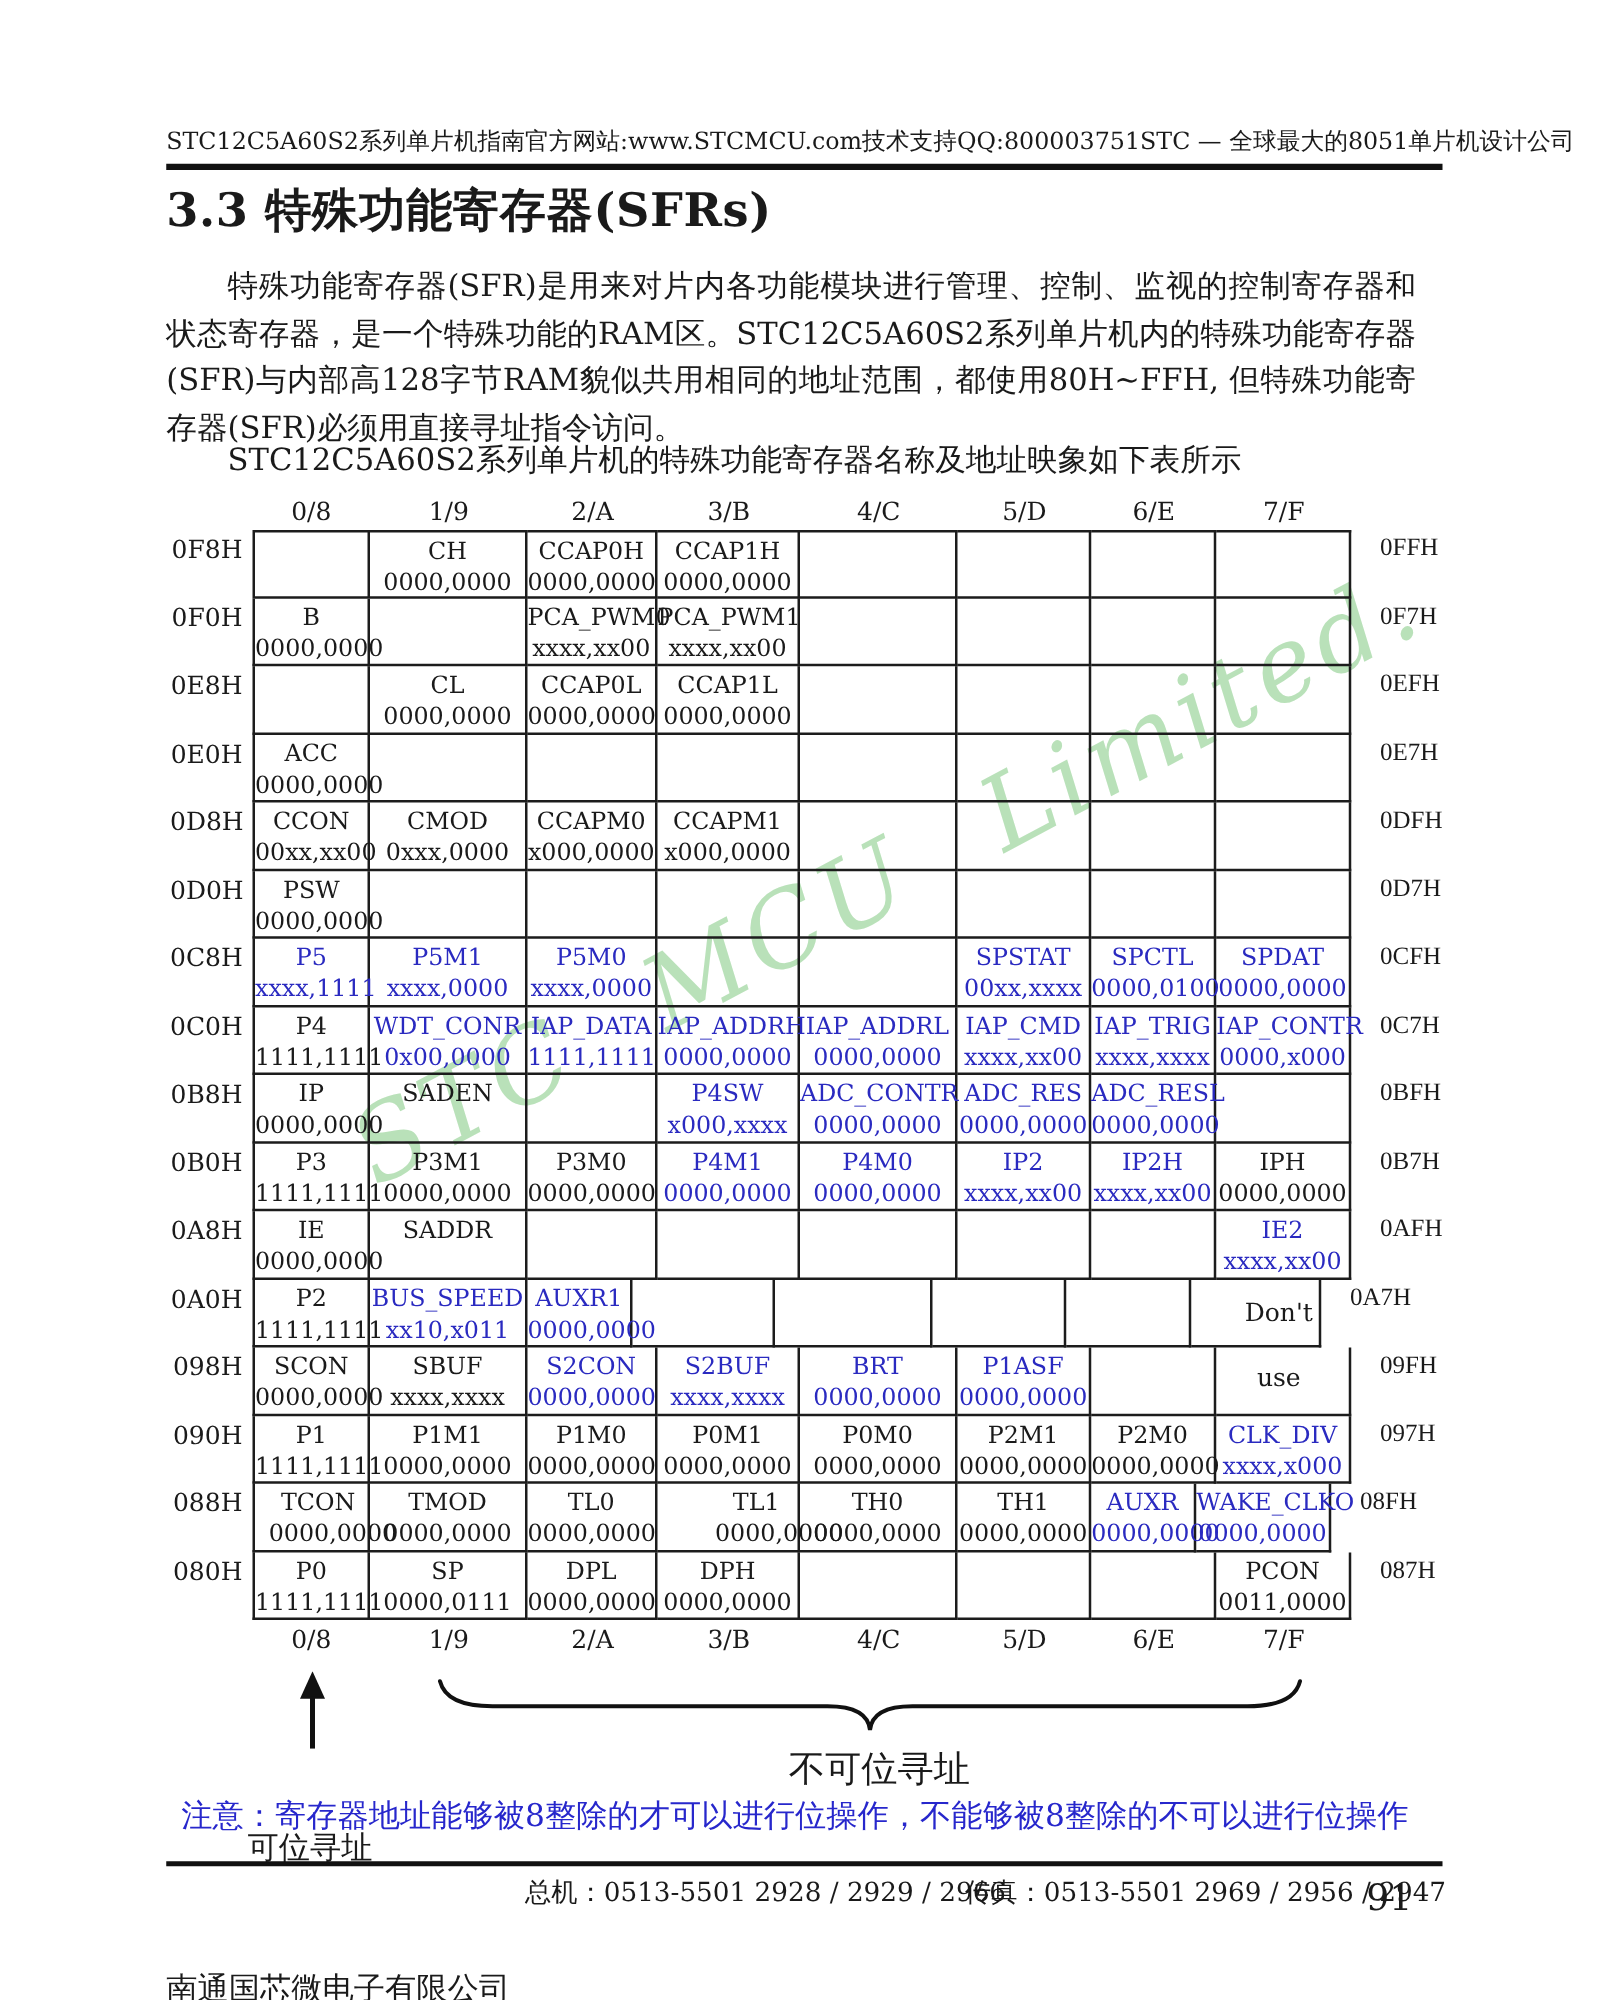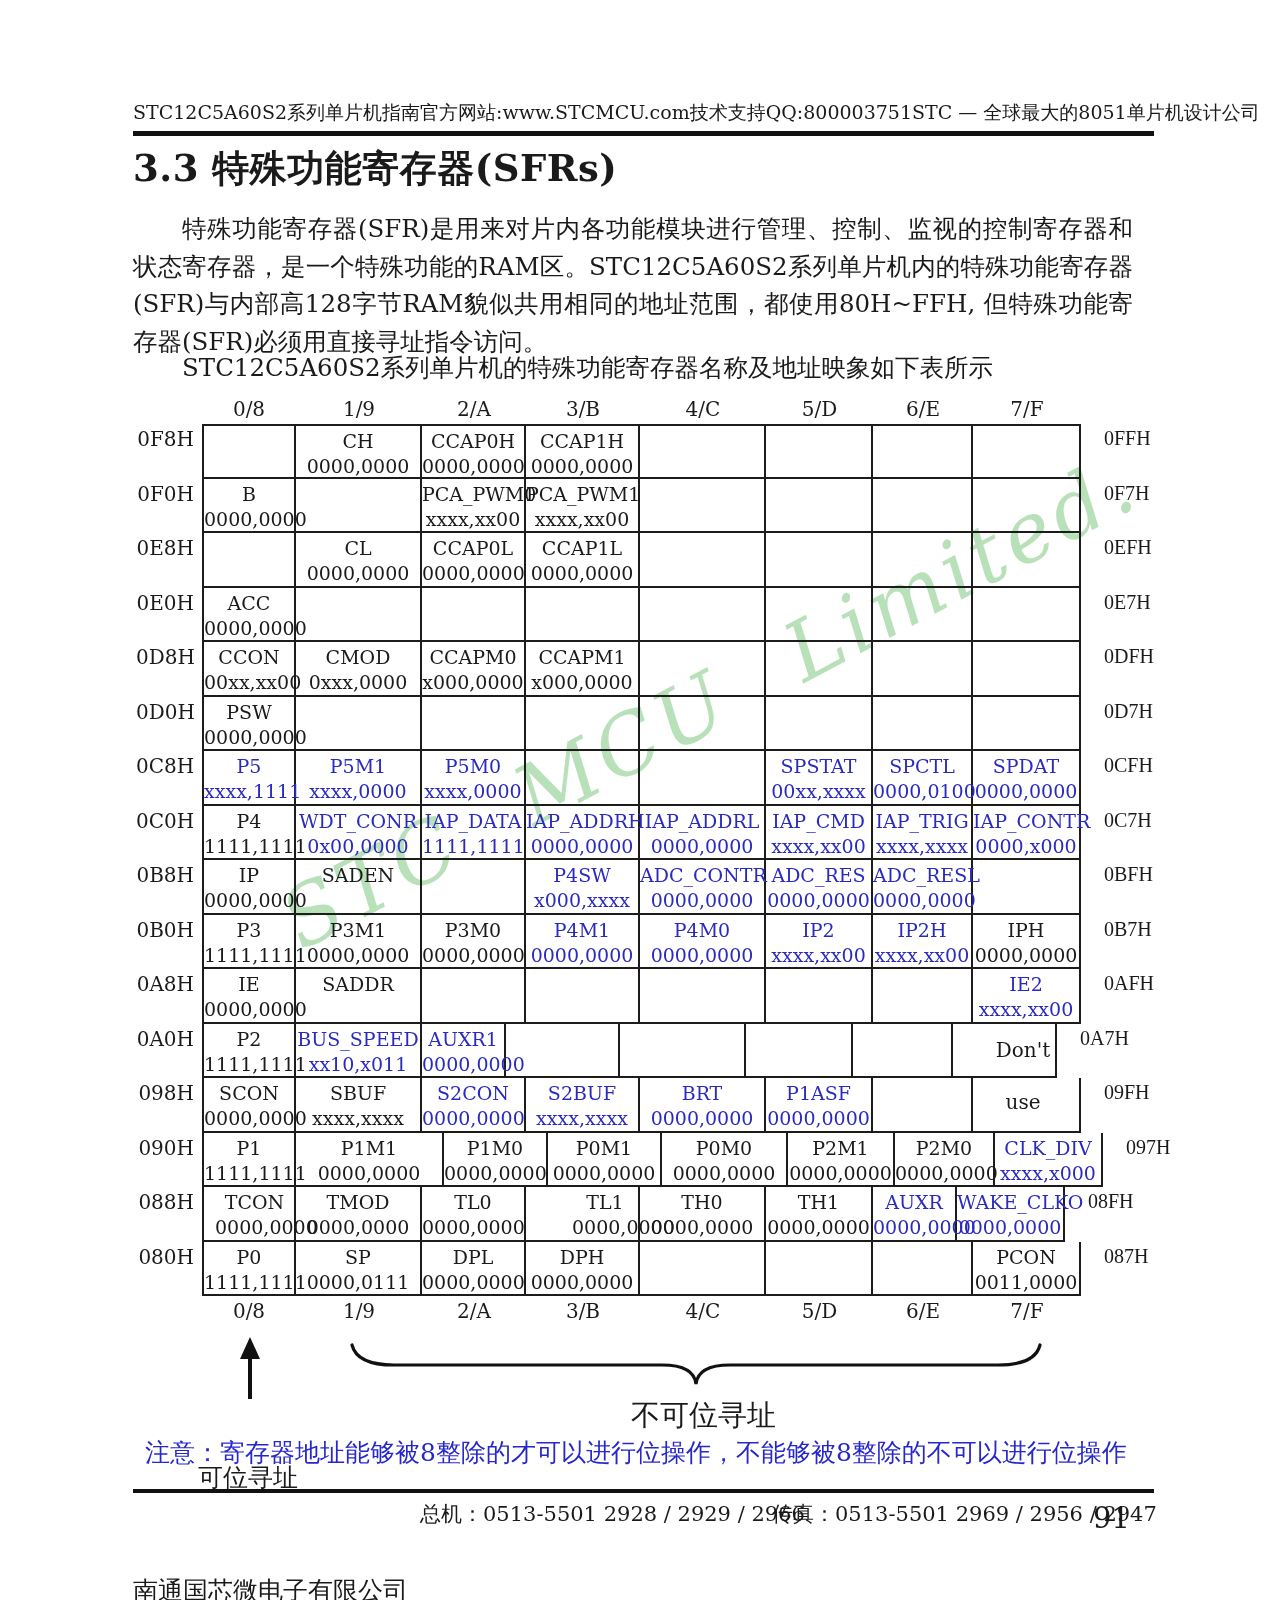--- a/index.html
+++ b/index.html
@@ -407,21 +407,21 @@
         <div class="cell" style="width: 100px;"></div>
         <div class="cell" style="width: 108px;"></div>
         <div class="addr addr-right">09FH</div>
       </div>
       <div class="sfr-row">
         <div class="addr addr-left">090H</div>
         <div class="cell first" style="width: 94px;">
           <div class="rname">P1</div>
           <div class="rval">1111,1111</div>
         </div>
-        <div class="cell" style="width: 148px;">
+        <div class="cell" style="width: 126px;">
           <div class="rname">P1M1</div>
           <div class="rval">0000,0000</div>
         </div>
         <div class="cell" style="width: 104px;">
           <div class="rname">P1M0</div>
           <div class="rval">0000,0000</div>
         </div>
         <div class="cell" style="width: 114px;">
           <div class="rname">P0M1</div>
           <div class="rval">0000,0000</div>

